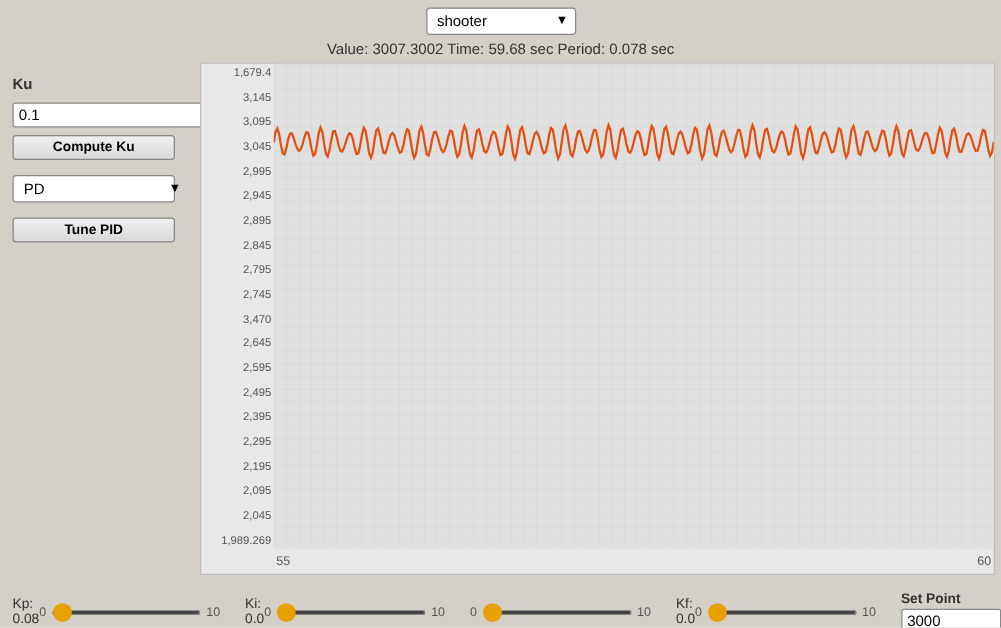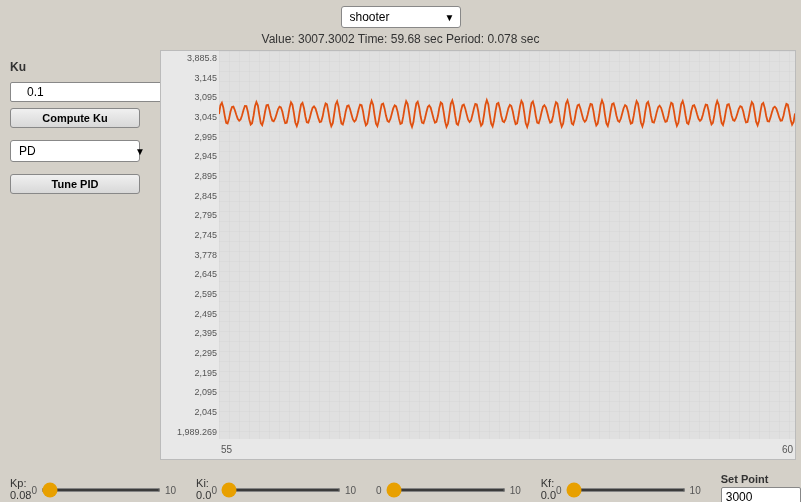--- a/index.html
+++ b/index.html
@@ -69,21 +69,21 @@
       font-size: 12px;
       font-weight: bold;
       color: #333;
       margin-bottom: 2px;
     }
 
     .ku-input {
       width: 152px;
       border: 1px solid #888;
       border-radius: 2px;
-      padding: 2px 16px;
+      padding: 2px 4px;
       font-size: 12px;
       background: white;
     }
 
     .button-std {
       background: linear-gradient(to bottom, #f0f0f0, #d8d8d8);
       border: 1px solid #888;
       border-radius: 3px;
       padding: 3px 10px;
       font-size: 11px;
@@ -251,31 +251,31 @@
         <span class="dropdown-arrow">▼</span>
       </div>
     </div>
     <div style="margin-top:6px;">
       <button class="button-std">Tune PID</button>
     </div>
   </div>
 
   <div class="chart-area">
     <div class="y-axis-labels">
-      <span>3,885.8</span>
+      <span>1,679.4</span>
       <span>3,145</span>
       <span>3,095</span>
       <span>3,045</span>
       <span>2,995</span>
       <span>2,945</span>
       <span>2,895</span>
       <span>2,845</span>
       <span>2,795</span>
       <span>2,745</span>
-      <span>3,778</span>
+      <span>3,470</span>
       <span>2,645</span>
       <span>2,595</span>
       <span>2,495</span>
       <span>2,395</span>
       <span>2,295</span>
       <span>2,195</span>
       <span>2,095</span>
       <span>2,045</span>
       <span>1,989.269</span>
     </div>

